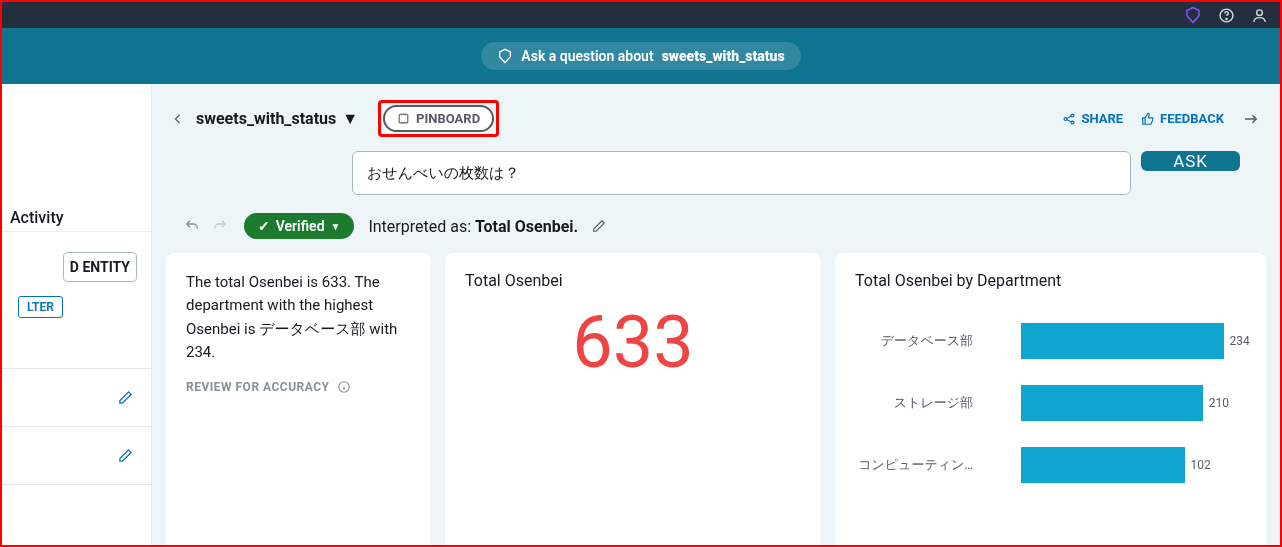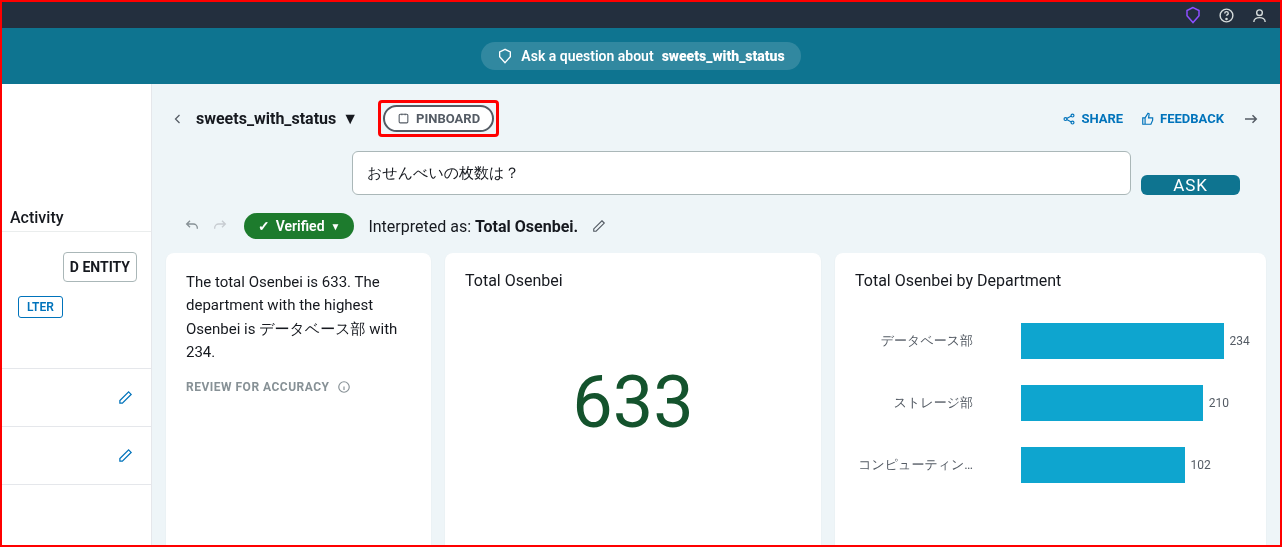--- a/index.html
+++ b/index.html
@@ -18,37 +18,37 @@
 .left-divider { border-top: 1px solid #e5e7eb; margin: 50px 0 0 0; }
 .left-edit-row { height: 58px; border-bottom: 1px solid #e5e7eb; display: flex; align-items: center; justify-content: flex-end; padding-right: 18px; color: #0073bb; }
 .content { position: absolute; left: 150px; top: 0; right: 0; height: 100%; background: #eef5f8; display: flex; flex-direction: column; }
 .header-row { display: flex; align-items: center; padding: 16px 20px 10px 20px; gap: 12px; }
 .header-row .back { color: #545b64; font-size: 18px; cursor: pointer; }
 .header-row .breadcrumb { font-size: 16px; font-weight: 700; color: #16191f; display: flex; align-items: center; gap: 6px; }
 .pinboard-wrap { border: 3px solid #ff0000; border-radius: 4px; padding: 2px; display: inline-block; margin-left: 8px;}
 .pinboard-btn { border: 2px solid #545b64; border-radius: 18px; padding: 4px 12px; display: flex; align-items: center; gap: 6px; color: #545b64; font-size: 13px; font-weight: 700; background: #fff; }
 .header-right { margin-left: auto; display: flex; align-items: center; gap: 18px; color: #0073bb; font-size: 13px; font-weight: 700; }
 .header-right .action { display: flex; align-items: center; gap: 5px; cursor: pointer; }
-.ask-row { display: flex; padding: 4px 40px 10px 200px; gap: 10px; align-items: flex-end; }
+.ask-row { display: flex; padding: 4px 40px 10px 200px; gap: 10px; align-items: flex-start; }
 .ask-input { flex: 1; border: 1px solid #aab7b8; border-radius: 6px; padding: 12px 14px; font-size: 15px; background: #fff; color: #16191f; }
 .ask-btn { background: #0e7490; color: #fff; border: none; border-radius: 6px; padding: 0 32px; font-size: 17px; font-weight: 400; letter-spacing: 1px; cursor: pointer; }
 .interp-row { display: flex; align-items: center; padding: 8px 20px 14px 30px; gap: 14px; }
 .undo-redo { color: #879196; display: flex; gap: 8px; font-size: 18px; }
 .verified-badge { background: #1d7b2d; color: #fff; border-radius: 16px; padding: 5px 14px; font-size: 14px; font-weight: 600; display: flex; align-items: center; gap: 6px; }
 .interp-text { font-size: 16px; color: #16191f; }
 .interp-text b { font-weight: 700; }
 .edit-pencil { color: #545b64; font-size: 14px; }
 .cards-row { display: flex; gap: 14px; padding: 0 14px; flex: 1; overflow: hidden; }
 .card { background: #fff; border-radius: 8px; box-shadow: 0 1px 2px rgba(0,0,0,0.06); padding: 18px 20px; }
 .card-narrative { width: 265px; }
 .card-narrative p { font-size: 15px; line-height: 1.55; color: #16191f; }
 .review-link { margin-top: 16px; display: flex; align-items: center; gap: 7px; color: #879196; font-size: 12px; font-weight: 700; letter-spacing: 0.5px; }
 .card-total { flex: 1; display: flex; flex-direction: column; }
 .card-title { font-size: 16px; color: #16191f; margin-bottom: 10px; }
-.big-number { font-size: 72px; font-weight: 400; color: #14532d; text-align: center; margin-top: 60px; }
+.big-number { font-size: 72px; font-weight: 400; color: #ef4444; text-align: center; }
 .card-chart { width: 431px; position: relative; }
 .chart-area { margin-top: 20px; }
 .bar-row { display: flex; align-items: center; height: 62px; gap: 12px; }
 .bar-label { width: 118px; text-align: right; font-size: 13px; color: #545b64; }
 .bar-track { flex: 1; position: relative; height: 40px; margin-left: 36px; }
 .bar-fill { position: absolute; left: 0; top: 2px; bottom: 2px; background: #0ea5cf; }
 .bar-value { position: absolute; top: 50%; transform: translateY(-50%); font-size: 12px; color: #545b64; }
 svg { display: block; }
 </style>
 </head>

